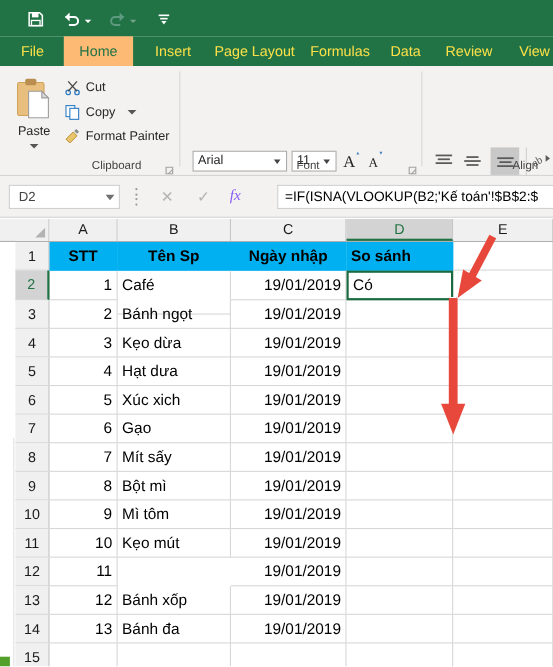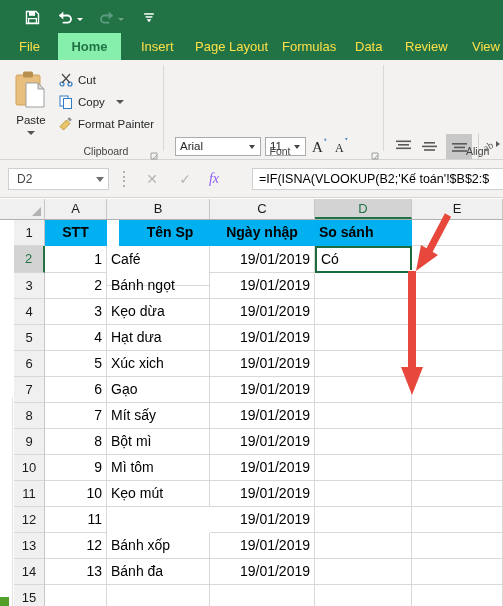--- a/index.html
+++ b/index.html
@@ -66,23 +66,22 @@
     top: 0;
     height: 27px;
     line-height: 27px;
     color: #fde047;
     font-size: 13px;
     padding: 0 9px;
     white-space: nowrap;
     box-sizing: border-box;
   }
   .tab.active {
-    background: #86efac;
+    background: #fdba74;
     color: #217346;
-    font-weight: bold;
   }
 
   
   .ribbon {
     position: absolute;
     left: 0; top: 60px;
     width: 503px; height: 100px;
     background: #f3f2f1;
     border-bottom: 1px solid #d4d4d4;
     box-sizing: border-box;
@@ -671,21 +670,21 @@
     <div class="rowhead" style="top:204px;height:26px;line-height:25px">8</div>
     <div class="rowhead" style="top:230px;height:26px;line-height:25px">9</div>
     <div class="rowhead" style="top:256px;height:26px;line-height:25px">10</div>
     <div class="rowhead" style="top:282px;height:26px;line-height:25px">11</div>
     <div class="rowhead" style="top:308px;height:26px;line-height:25px">12</div>
     <div class="rowhead" style="top:334px;height:26px;line-height:25px">13</div>
     <div class="rowhead" style="top:360px;height:26px;line-height:25px">14</div>
     <div class="rowhead" style="top:386px;height:26px;line-height:25px">15</div>
 
     <div class="cell hdr" style="left:45px;top:21px;width:62px;height:26px;line-height:25px">STT</div>
-    <div class="cell hdr" style="left:119px;top:21px;width:103px;height:26px;line-height:25px">Tên Sp</div>
+    <div class="cell hdr" style="left:107px;top:21px;width:103px;height:26px;line-height:25px">Tên Sp</div>
     <div class="cell hdr" style="left:210px;top:21px;width:105px;height:26px;line-height:25px">Ngày nhập</div>
     <div class="cell hdr" style="left:315px;top:21px;width:97px;height:26px;line-height:25px;text-align:left;padding-left:4px">So sánh</div>
     <div class="cell" style="left:412px;top:21px;width:91px;height:26px"></div>
 
     <div class="cell num" style="left:45px;top:47px;width:62px;height:27px;line-height:26px">1</div>
     <div class="cell txt" style="left:107px;top:47px;width:103px;height:40px;line-height:26px">Café</div>
     <div class="cell date" style="left:210px;top:47px;width:105px;height:27px;line-height:26px">19/01/2019</div>
     <div class="cell txt" style="left:315px;top:47px;width:97px;height:27px;line-height:26px;padding-left:6px">Có</div>
     <div class="cell" style="left:412px;top:47px;width:91px;height:27px"></div>
 

